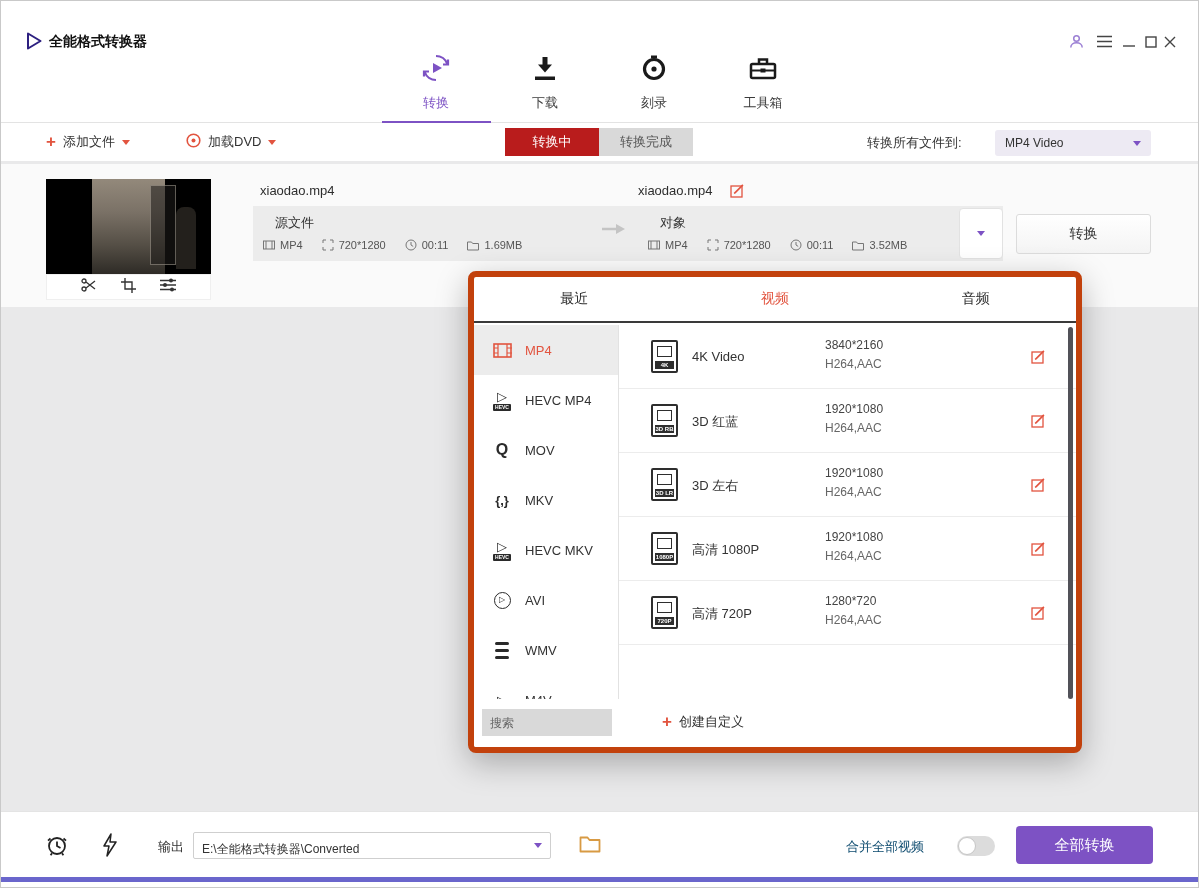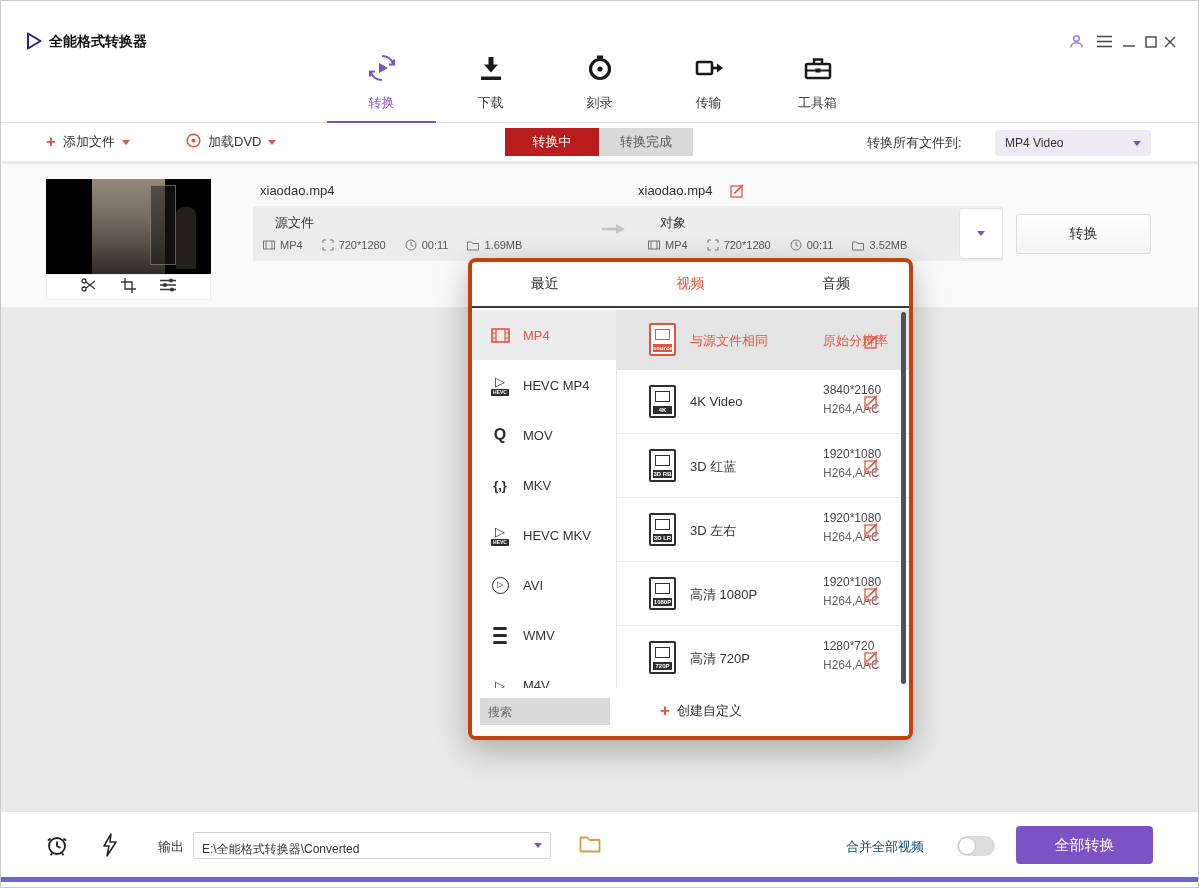--- a/index.html
+++ b/index.html
@@ -51,21 +51,21 @@
   .src-box { left:252px; width:406px; } .dst-box { left:637px; width:365px; }
   .meta-label { position:absolute; left:22px; top:8px; font-size:13px; color:#333; }
   .stats-row { position:absolute; left:10px; top:33px; display:flex; gap:19px; }
   .stat { display:flex; align-items:center; gap:5px; font-size:11px; color:#555; }
   .stat svg { color:#777; }
   .flow-arrow { position:absolute; left:599px; top:58px; }
   .dst-drop { position:absolute; left:958px; top:44px; width:44px; height:51px; background:#fff; border:1px solid #e2e2e2; border-radius:4px; display:flex; align-items:center; justify-content:center; cursor:pointer; }
   .convert-btn { position:absolute; left:1015px; top:50px; width:135px; height:40px; background:linear-gradient(#fff,#f4f4f4); border:1px solid #dcdcdc; border-radius:3px; font-size:14px; color:#333; display:flex; align-items:center; justify-content:center; cursor:pointer; }
 
   
-  .popup { position:absolute; left:467px; top:257px; width:445px; height:482px; background:#fff; border:4px solid #c2410c; border-radius:8px; box-shadow:0 10px 32px rgba(0,0,0,.28); z-index:10; overflow:hidden; }
+  .popup { position:absolute; left:467px; top:270px; width:614px; height:482px; background:#fff; border:6px solid #c2410c; border-radius:8px; box-shadow:0 10px 32px rgba(0,0,0,.28); z-index:10; overflow:hidden; }
   .popup-tabs { height:46px; display:flex; border-bottom:2px solid #3a3a3a; }
   .popup-tab { flex:1; display:flex; align-items:center; justify-content:center; font-size:14px; color:#2e2e2e; cursor:pointer; }
   .popup-tab.active { color:#e2543f; }
   .popup-body { position:absolute; top:48px; left:0; right:0; bottom:48px; display:flex; }
   .popup-left { width:145px; border-right:1px solid #e2e2e2; overflow:hidden; }
   .format-item { height:50px; display:flex; align-items:center; padding-left:15px; gap:10px; font-size:13px; color:#333; cursor:pointer; }
   .format-item.selected { background:#ececec; color:#e2543f; }
   .fmt-ic { width:26px; display:flex; flex-direction:column; align-items:center; justify-content:center; color:#2a2a2a; line-height:1; }
   .format-item.selected .fmt-ic { color:#e2543f; }
   .fmt-q { font-size:16px; font-weight:bold; }
@@ -183,30 +183,20 @@
             <circle cx="15" cy="16" r="9.5" fill="none" stroke="#1a1a1a" stroke-width="3.2"></circle>
             <circle cx="15" cy="16" r="2.6" fill="#1a1a1a"></circle>
             <path d="M12 4h6" stroke="#1a1a1a" stroke-width="3"></path>
           </svg>
       </span>
       <span class="nav-label">刻录</span>
     </div>
     <div class="nav-tab">
       <span>
         <svg width="30" height="30" viewBox="0 0 30 30">
-            <rect x="3" y="9" width="15" height="12" rx="1.5" fill="none" stroke="#1a1a1a" stroke-width="2.6"></rect>
-            <path d="M18 15h6" stroke="#1a1a1a" stroke-width="2.6"></path>
-            <polygon points="23,10.5 29,15 23,19.5" fill="#1a1a1a"></polygon>
-          </svg>
-      </span>
-      <span class="nav-label">传输</span>
-    </div>
-    <div class="nav-tab">
-      <span>
-        <svg width="30" height="30" viewBox="0 0 30 30">
             <rect x="3" y="11" width="24" height="14" rx="1.5" fill="none" stroke="#1a1a1a" stroke-width="2.5"></rect>
             <path d="M11 11V6.5h8V11" fill="none" stroke="#1a1a1a" stroke-width="2.5"></path>
             <path d="M3 17.5h24" stroke="#1a1a1a" stroke-width="2"></path>
             <rect x="12.5" y="15.5" width="5" height="4" fill="#1a1a1a"></rect>
           </svg>
       </span>
       <span class="nav-label">工具箱</span>
     </div>
   </div>
 
@@ -420,36 +410,20 @@
         </div>
         <div class="format-item">
           <span class="fmt-ic">
               <span class="fmt-tri">▷</span>
             </span>
           <span>M4V</span>
         </div>
       </div>
 
       <div class="popup-right">
-        <div class="preset-row highlight">
-          <span class="doc-icon orange">
-              <span class="doc-film"></span>
-              <span class="doc-label">source</span>
-            </span>
-          <span class="preset-name">与源文件相同</span>
-          <span class="preset-meta">
-              <span class="preset-res">原始分辨率</span>
-            </span>
-          <span class="preset-edit">
-            <svg width="15" height="15" viewBox="0 0 15 15">
-                <rect x="1" y="3" width="11" height="11" fill="none" stroke="currentColor" stroke-width="1.3"></rect>
-                <path d="M5.5 10.5l8-8-1.2-1.2-8 8-.4 1.6z" fill="currentColor"></path>
-              </svg>
-          </span>
-        </div>
         <div class="preset-row">
           <span class="doc-icon">
               <span class="doc-film"></span>
               <span class="doc-label">4K</span>
             </span>
           <span class="preset-name">4K Video</span>
           <span class="preset-meta">
               <span class="preset-res">3840*2160</span>
               <span class="preset-codec">H264,AAC</span>
             </span>

